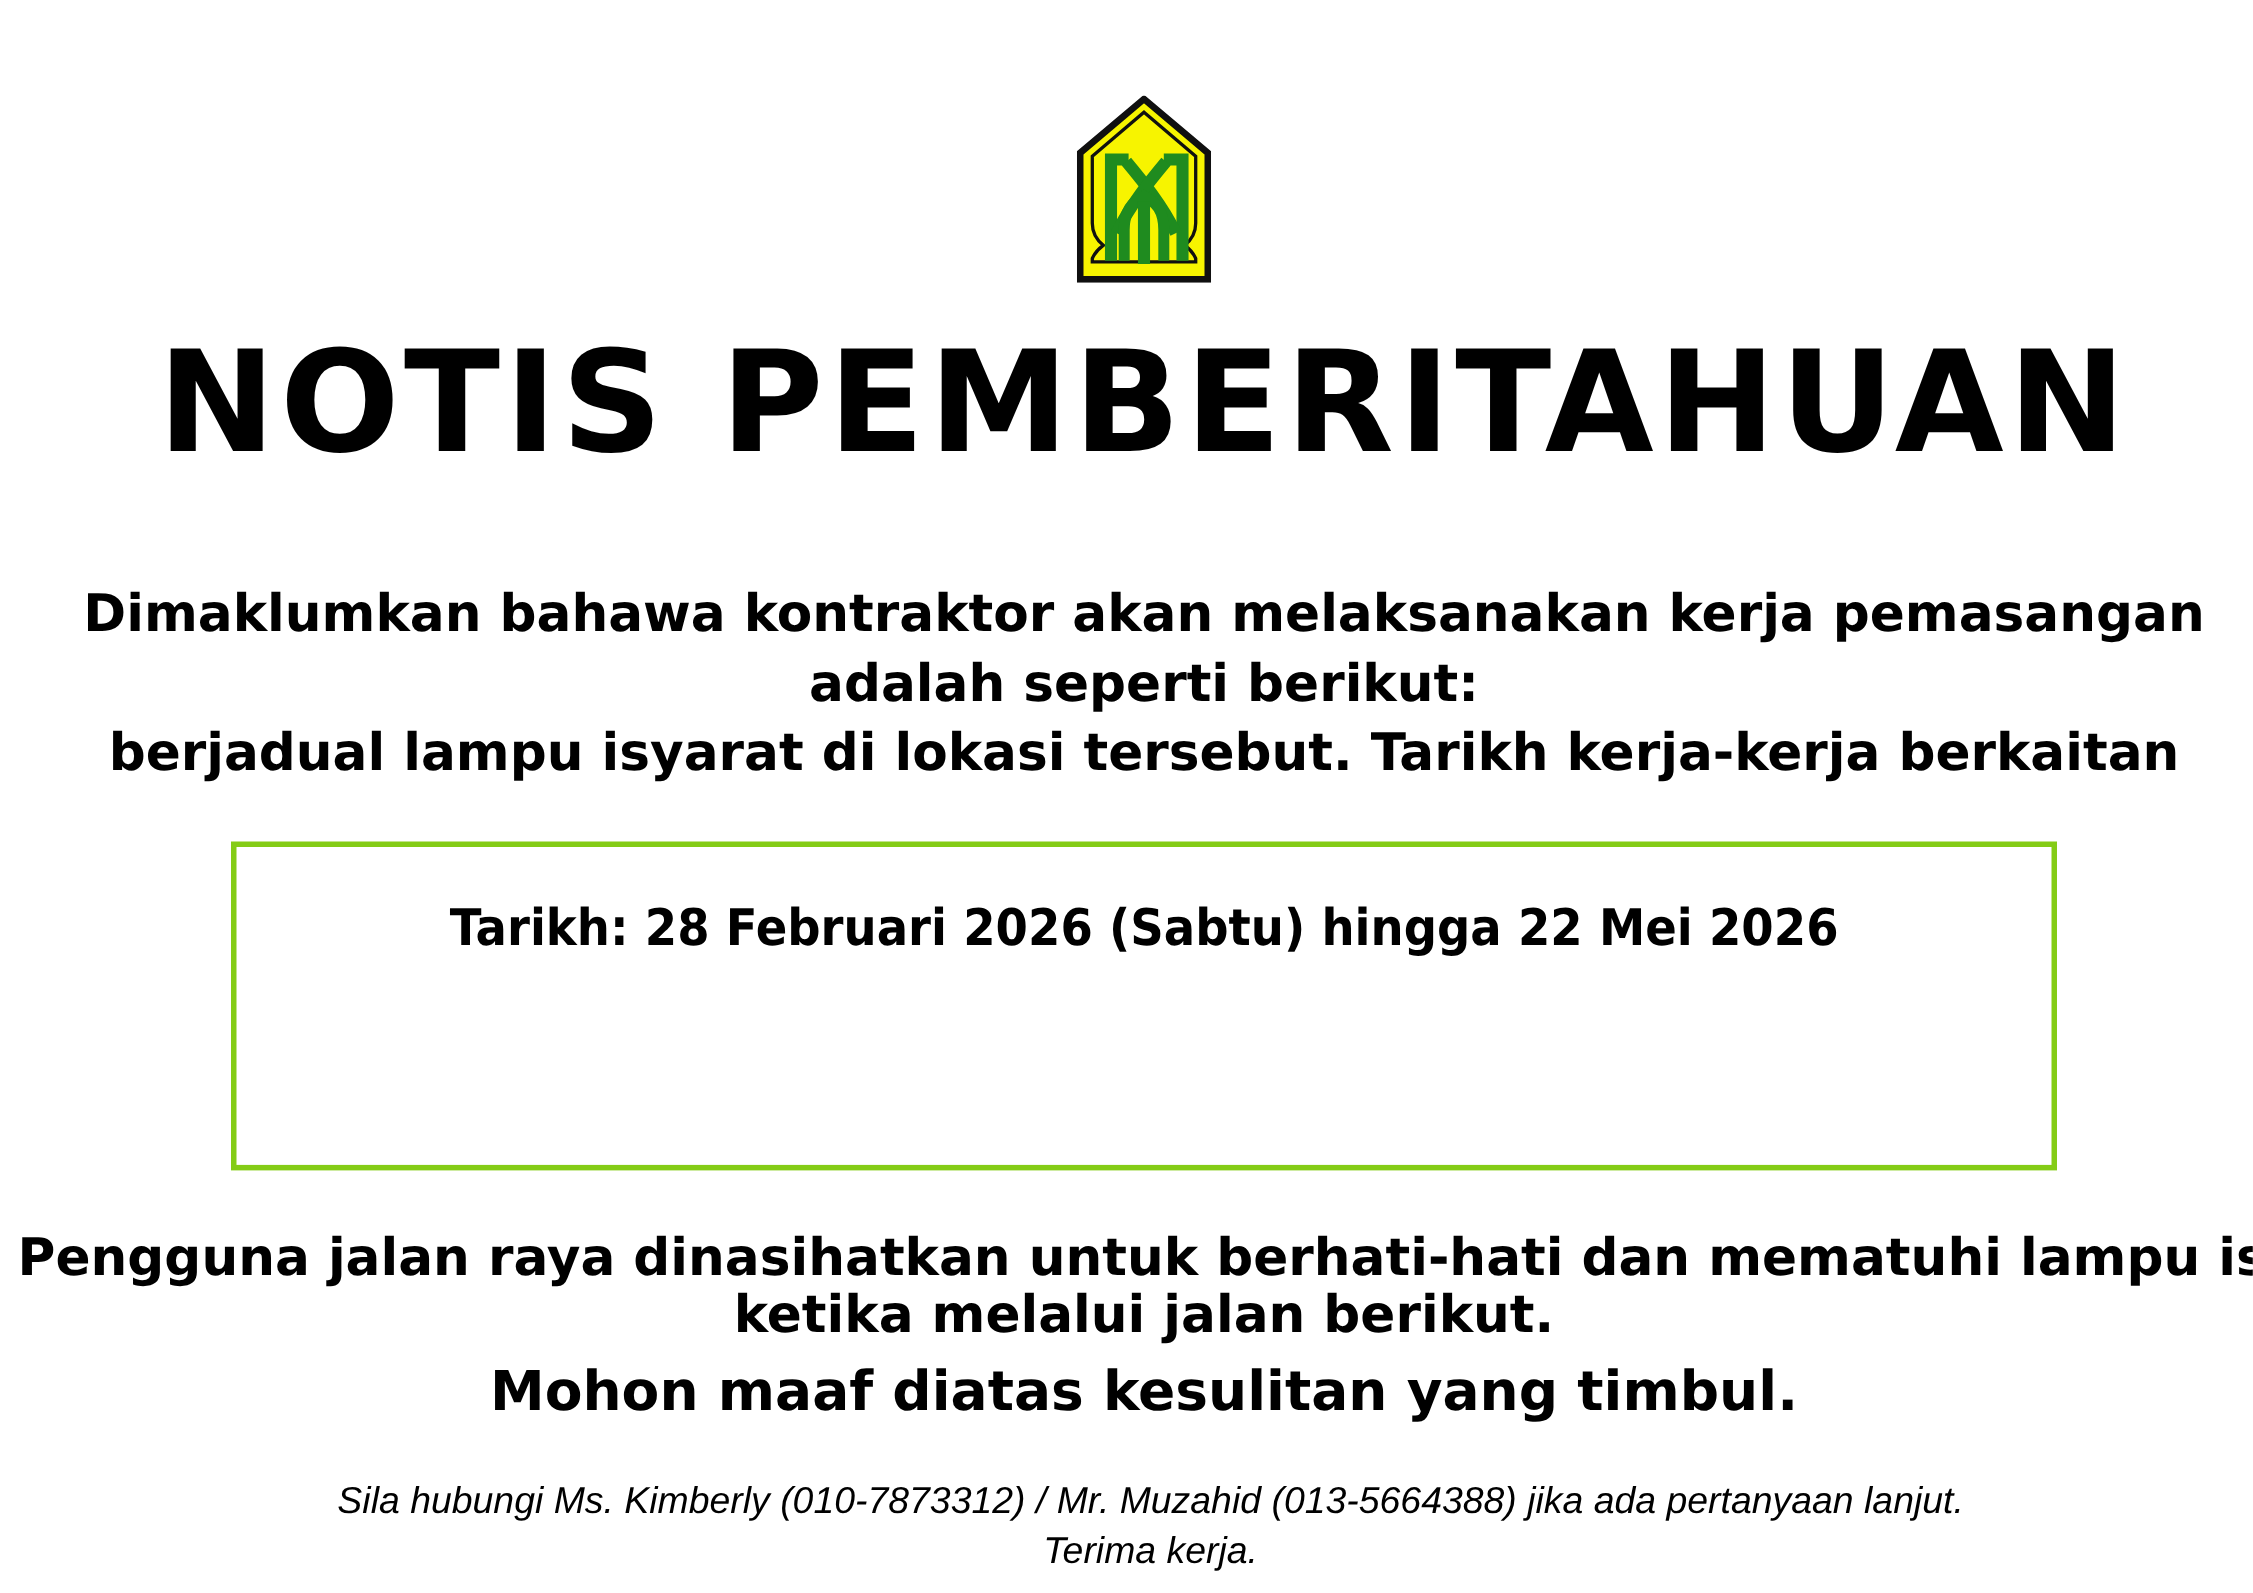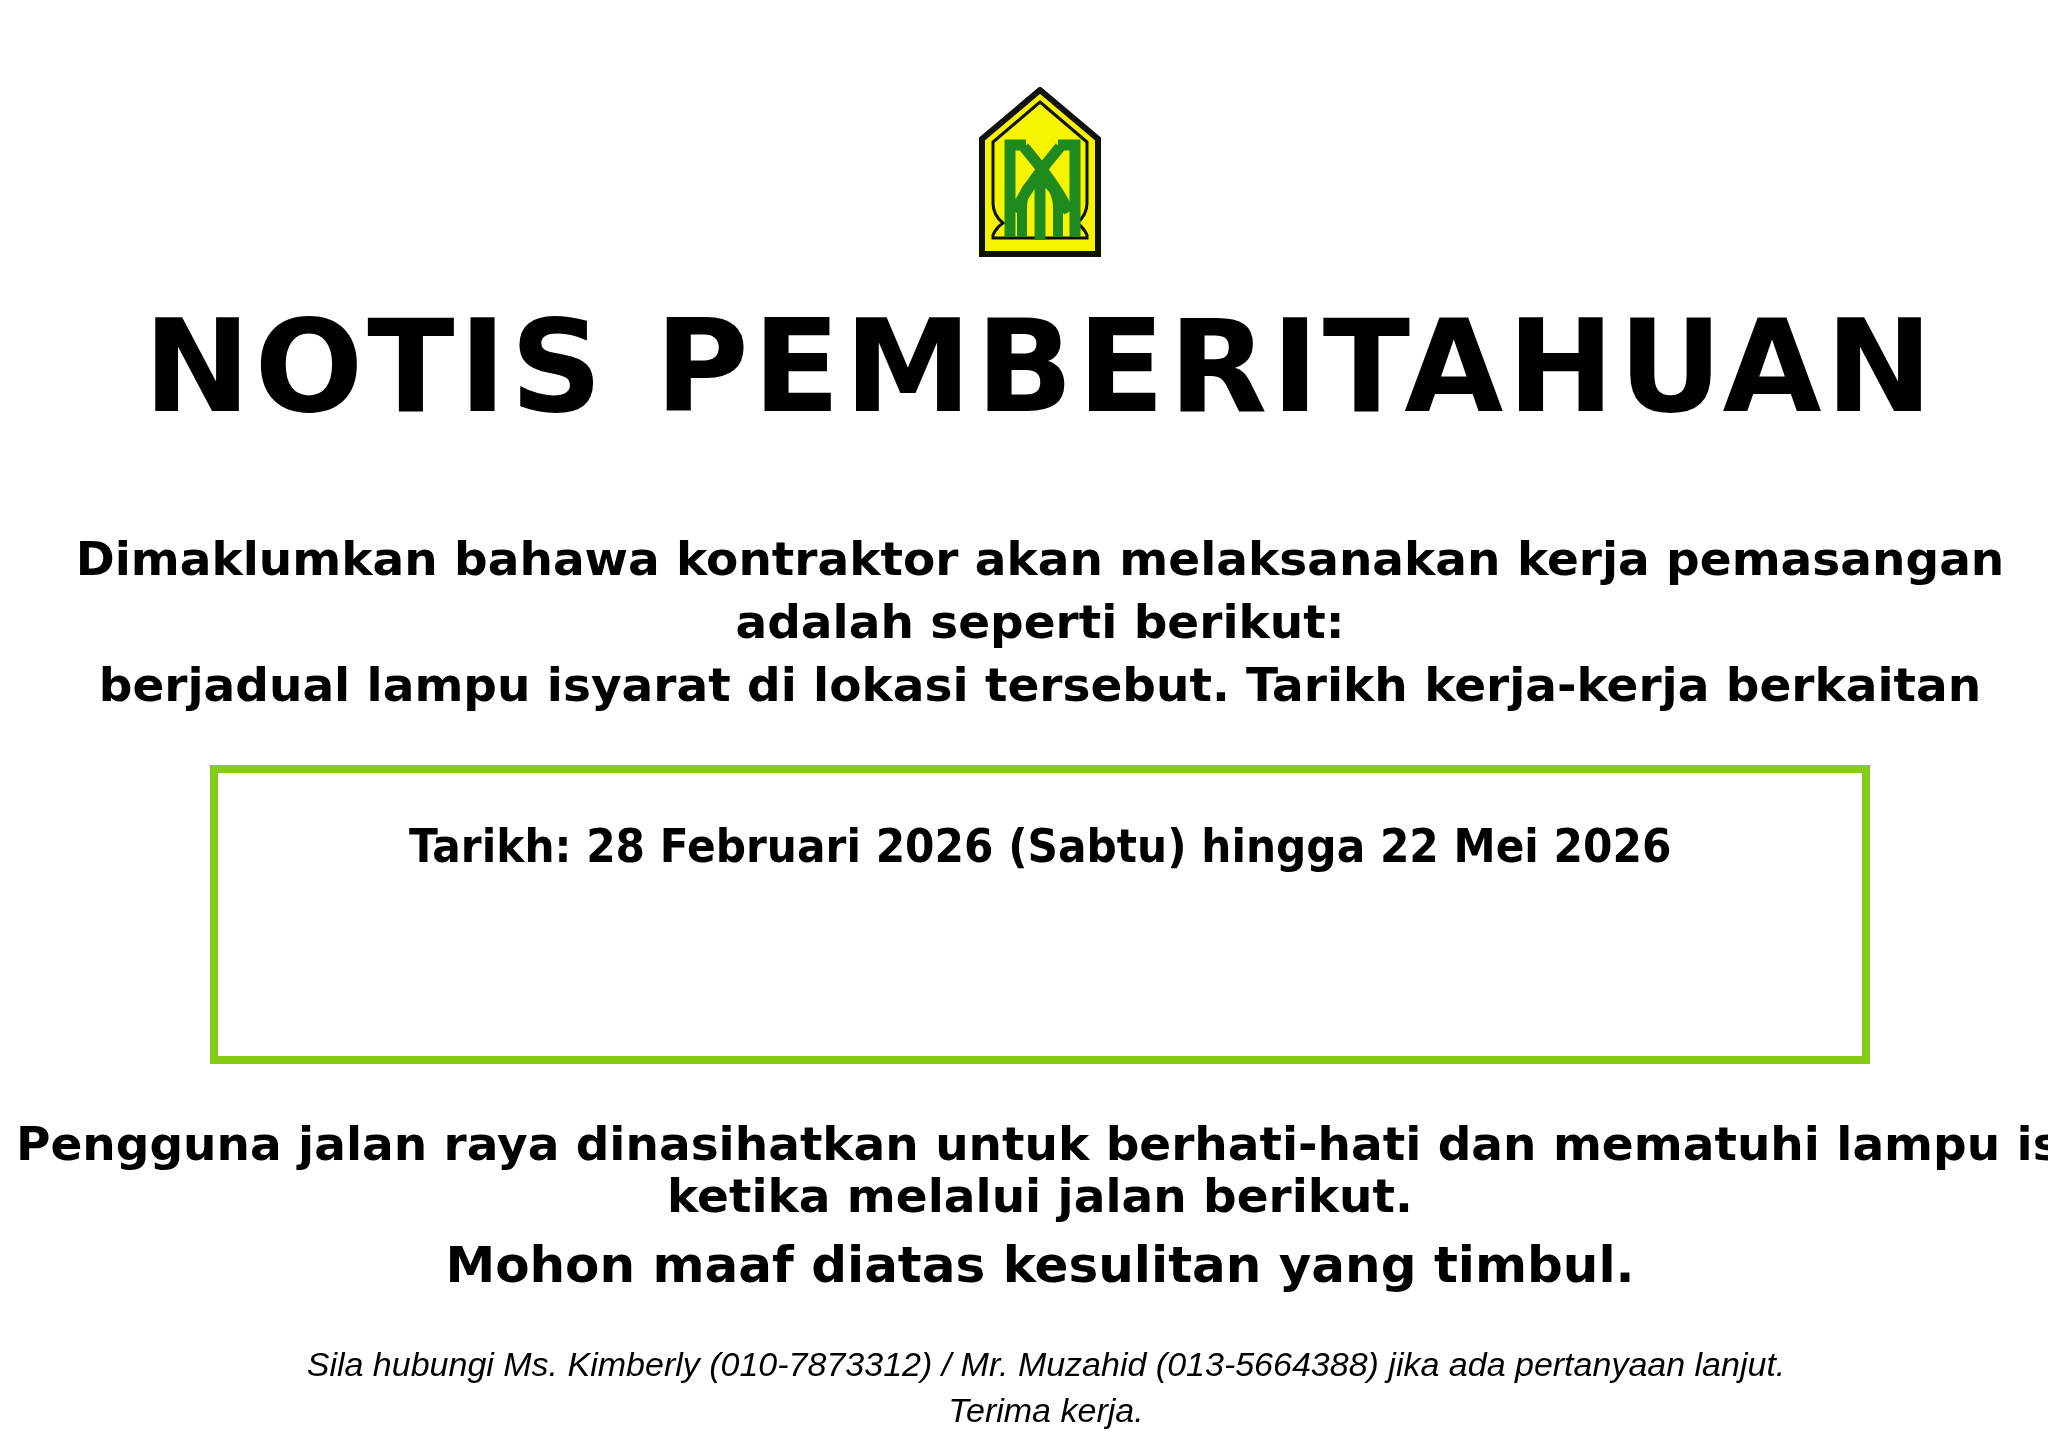--- a/index.html
+++ b/index.html
@@ -44,21 +44,21 @@
   }
   .line {
     display: block;
     white-space: nowrap;
   }
   .detail-box {
     margin: 49px auto 0;
     width: 1660px;
     height: 299px;
     box-sizing: border-box;
-    border: 8px solid #84cc16;
+    border: 5px solid #84cc16;
     background: #ffffff;
     font-weight: bold;
     font-size: 46px;
     line-height: 63px;
   }
   .detail-box .date-line {
     margin-top: 42px;
   }
   .detail-box .loc-line {
     margin-top: 74px;

